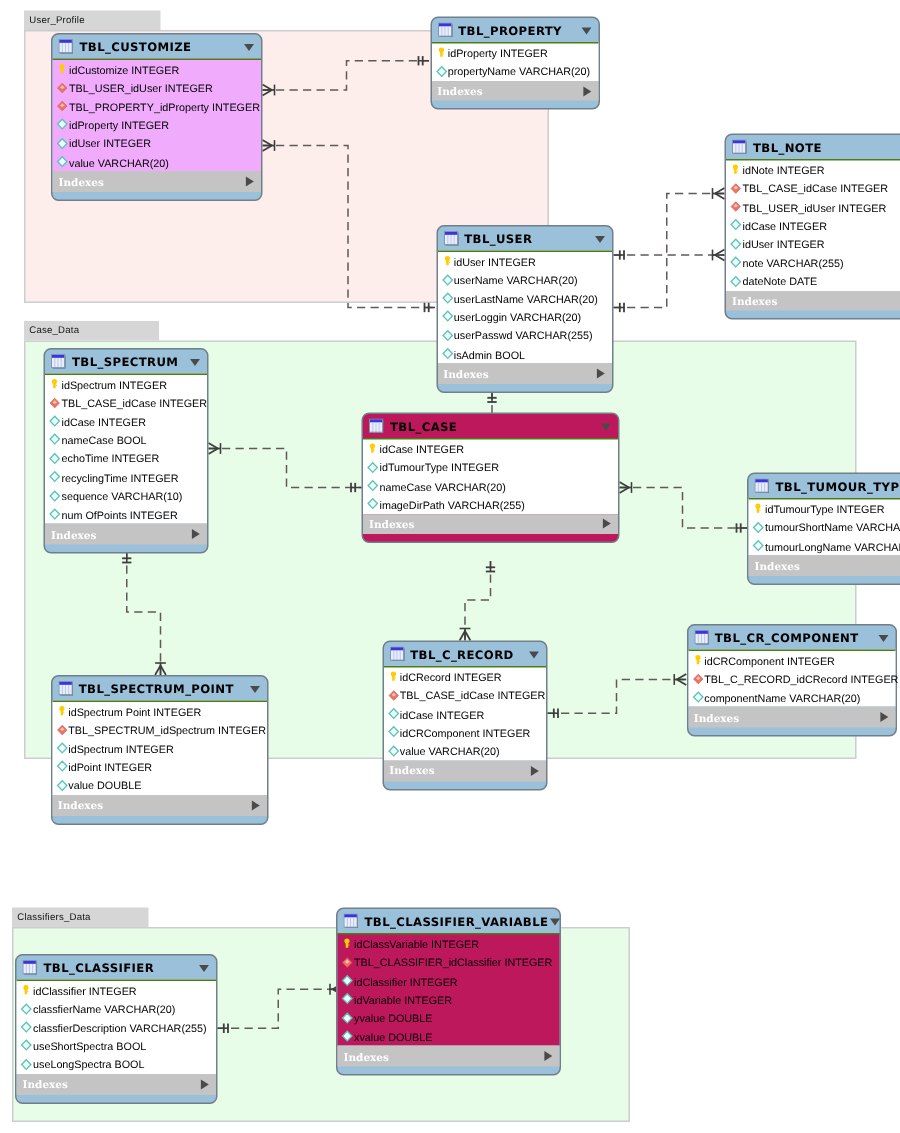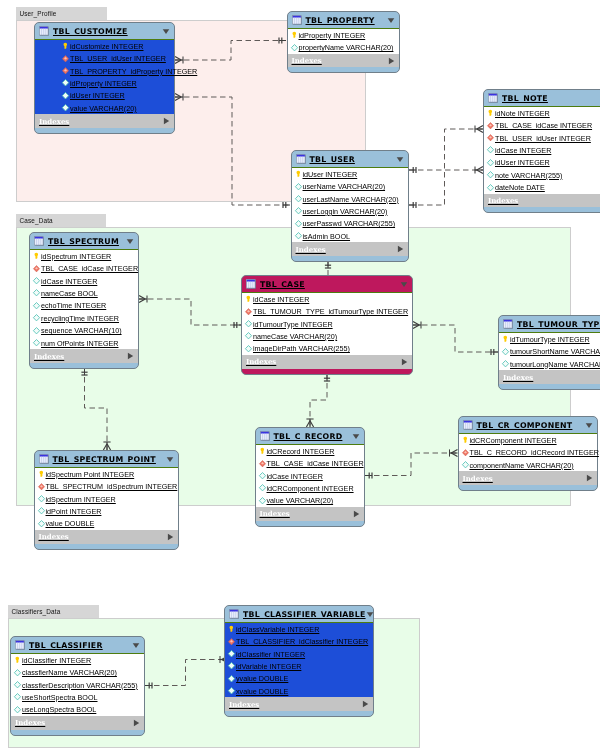--- a/index.html
+++ b/index.html
@@ -1,20 +1,20 @@
 <!DOCTYPE html>
 <html><head>
 <meta charset="utf-8">
 <style>
 html,body{margin:0;padding:0;background:#ffffff;}
 body{width:600px;height:755px;font-family:"Liberation Sans",sans-serif;overflow:hidden;position:relative;}
 #canvas{position:absolute;left:0;top:0;width:600px;height:755px;overflow:hidden;background:#fff;}
 .layer{position:absolute;box-sizing:border-box;border:1px solid #cdcdcd;}
 .layer-tab{position:absolute;height:13px;background:#d6d6d6;border:none;color:#111;font-size:6.4px;line-height:13px;padding-left:4px;white-space:nowrap;box-sizing:border-box;font-family:"Liberation Sans",sans-serif;letter-spacing:0.15px;}
-.tbl{position:absolute;box-sizing:border-box;background:#9ac0da;border-radius:5px;border:1px solid #707f8a;text-decoration:underline;}
+.tbl{position:absolute;box-sizing:border-box;background:#9ac0da;border-radius:5px;border:1px solid #707f8a;}
 .tbl-hdr{height:16px;display:flex;align-items:center;padding-left:4px;padding-right:4px;box-sizing:border-box;}
 .tbl-ico{width:10px;height:10px;margin-right:4px;flex:none;}
 .tbl-title{font-size:7.8px;font-weight:bold;color:#000;flex:1;white-space:nowrap;letter-spacing:0.25px;font-family:"DejaVu Sans",sans-serif;}
 .tbl-caret{flex:none;}
 .tbl-body{background:#ffffff;border-top:1px solid #4d7c0f;}
 .col{height:12.42px;display:flex;align-items:center;font-size:7.2px;color:#000;padding-left:2px;white-space:nowrap;font-family:"Liberation Sans",sans-serif;}
 .col-ico{width:9px;height:10px;margin-right:0px;flex:none;}
 .idx{height:13.6px;background:#c4c4c4;display:flex;align-items:center;font-size:7px;color:#ffffff;font-weight:bold;padding-left:4px;padding-right:4px;border-top:none;box-sizing:border-box;font-family:"DejaVu Serif",serif;}
 .idx-label{flex:1;white-space:nowrap;}
 .foot{height:5px;}
@@ -151,21 +151,21 @@
             <line x1="2.3" y1="2.4" x2="2.3" y2="8.2" stroke="#b9c6e6" stroke-width="0.6"></line>
             <line x1="4.2" y1="2.4" x2="4.2" y2="8.2" stroke="#b9c6e6" stroke-width="0.6"></line>
             <line x1="6.1" y1="2.4" x2="6.1" y2="8.2" stroke="#b9c6e6" stroke-width="0.6"></line>
             <rect x="0.3" y="0.3" width="7.9" height="7.9" fill="none" stroke="#8194ab" stroke-width="0.6"></rect>
           </svg>
           <span class="tbl-title">TBL_CUSTOMIZE</span>
           <svg width="8" height="7" viewBox="0 0 8 7" class="tbl-caret">
             <path d="M0.7 1.3 L7.3 1.3 L4.0 6.0 Z" fill="#4a4a4a"></path>
           </svg>
         </div>
-        <div class="tbl-body" style="background: #1d4ed8; padding-left: 24px;">
+        <div class="tbl-body" style="background: #f0abfc;">
           <div class="col">
             <svg width="9" height="10" viewBox="0 0 9 10" class="col-ico">
               <path d="M4.3 1.7 C3.15 1.7 2.55 2.5 2.55 3.4 C2.55 4.25 3.1 4.7 3.45 5.25 L3.45 7.8 L5.15 7.8 L5.15 5.25 C5.5 4.7 6.05 4.25 6.05 3.4 C6.05 2.5 5.45 1.7 4.3 1.7 Z" fill="#ffcc00"></path>
               <rect x="5.15" y="5.7" width="0.8" height="0.65" fill="#ffcc00"></rect>
             </svg>
             <span>idCustomize INTEGER</span>
           </div>
           <div class="col">
             <svg width="9" height="10" viewBox="0 0 9 10" class="col-ico">
               <path d="M4.5 1.5 L7.6 4.7 L4.5 7.9 L1.4 4.7 Z" fill="#ee7362" stroke="#cf6354" stroke-width="0.5" stroke-linejoin="miter"></path>
@@ -475,224 +475,217 @@
         <div class="tbl-body" style="background: rgb(255, 255, 255);">
           <div class="col">
             <svg width="9" height="10" viewBox="0 0 9 10" class="col-ico">
               <path d="M4.3 1.7 C3.15 1.7 2.55 2.5 2.55 3.4 C2.55 4.25 3.1 4.7 3.45 5.25 L3.45 7.8 L5.15 7.8 L5.15 5.25 C5.5 4.7 6.05 4.25 6.05 3.4 C6.05 2.5 5.45 1.7 4.3 1.7 Z" fill="#ffcc00"></path>
               <rect x="5.15" y="5.7" width="0.8" height="0.65" fill="#ffcc00"></rect>
             </svg>
             <span>idCase INTEGER</span>
           </div>
           <div class="col">
             <svg width="9" height="10" viewBox="0 0 9 10" class="col-ico">
+              <path d="M4.5 1.5 L7.6 4.7 L4.5 7.9 L1.4 4.7 Z" fill="#f2fcfa" stroke="#58c4b8" stroke-width="0.9" stroke-linejoin="miter"></path>
+            </svg>
+            <span>idTumourType INTEGER</span>
+          </div>
+          <div class="col">
+            <svg width="9" height="10" viewBox="0 0 9 10" class="col-ico">
+              <path d="M4.5 1.5 L7.6 4.7 L4.5 7.9 L1.4 4.7 Z" fill="#f2fcfa" stroke="#58c4b8" stroke-width="0.9" stroke-linejoin="miter"></path>
+            </svg>
+            <span>nameCase VARCHAR(20)</span>
+          </div>
+          <div class="col">
+            <svg width="9" height="10" viewBox="0 0 9 10" class="col-ico">
+              <path d="M4.5 1.5 L7.6 4.7 L4.5 7.9 L1.4 4.7 Z" fill="#f2fcfa" stroke="#58c4b8" stroke-width="0.9" stroke-linejoin="miter"></path>
+            </svg>
+            <span>imageDirPath VARCHAR(255)</span>
+          </div>
+        </div>
+        <div class="idx" style="background: rgb(196, 196, 196);">
+          <span class="idx-label">Indexes</span>
+          <svg width="7" height="8" viewBox="0 0 7 8" class="idx-caret">
+            <path d="M0.9 0.7 L6.2 4.0 L0.9 7.3 Z" fill="#4a4a4a"></path>
+          </svg>
+        </div>
+        <div class="foot"></div>
+      </div>
+      <div class="tbl" style="left: 498px; top: 315px; width: 130px; background: rgb(154, 192, 218);">
+        <div class="tbl-hdr">
+          <svg width="10" height="10" viewBox="0 0 9 9" class="tbl-ico">
+            <rect x="1.1" y="1.1" width="7.6" height="7.6" fill="#54647a"></rect>
+            <rect x="0.3" y="0.3" width="7.9" height="7.9" fill="#e9eefc"></rect>
+            <rect x="0.3" y="0.3" width="7.9" height="2" fill="#3a33e0"></rect>
+            <line x1="2.3" y1="2.4" x2="2.3" y2="8.2" stroke="#b9c6e6" stroke-width="0.6"></line>
+            <line x1="4.2" y1="2.4" x2="4.2" y2="8.2" stroke="#b9c6e6" stroke-width="0.6"></line>
+            <line x1="6.1" y1="2.4" x2="6.1" y2="8.2" stroke="#b9c6e6" stroke-width="0.6"></line>
+            <rect x="0.3" y="0.3" width="7.9" height="7.9" fill="none" stroke="#8194ab" stroke-width="0.6"></rect>
+          </svg>
+          <span class="tbl-title">TBL_TUMOUR_TYPE</span>
+        </div>
+        <div class="tbl-body" style="background: rgb(255, 255, 255);">
+          <div class="col">
+            <svg width="9" height="10" viewBox="0 0 9 10" class="col-ico">
+              <path d="M4.3 1.7 C3.15 1.7 2.55 2.5 2.55 3.4 C2.55 4.25 3.1 4.7 3.45 5.25 L3.45 7.8 L5.15 7.8 L5.15 5.25 C5.5 4.7 6.05 4.25 6.05 3.4 C6.05 2.5 5.45 1.7 4.3 1.7 Z" fill="#ffcc00"></path>
+              <rect x="5.15" y="5.7" width="0.8" height="0.65" fill="#ffcc00"></rect>
+            </svg>
+            <span>idTumourType INTEGER</span>
+          </div>
+          <div class="col">
+            <svg width="9" height="10" viewBox="0 0 9 10" class="col-ico">
+              <path d="M4.5 1.5 L7.6 4.7 L4.5 7.9 L1.4 4.7 Z" fill="#f2fcfa" stroke="#58c4b8" stroke-width="0.9" stroke-linejoin="miter"></path>
+            </svg>
+            <span>tumourShortName VARCHAR(20)</span>
+          </div>
+          <div class="col">
+            <svg width="9" height="10" viewBox="0 0 9 10" class="col-ico">
+              <path d="M4.5 1.5 L7.6 4.7 L4.5 7.9 L1.4 4.7 Z" fill="#f2fcfa" stroke="#58c4b8" stroke-width="0.9" stroke-linejoin="miter"></path>
+            </svg>
+            <span>tumourLongName VARCHAR(255)</span>
+          </div>
+        </div>
+        <div class="idx" style="background: rgb(196, 196, 196);">
+          <span class="idx-label">Indexes</span>
+        </div>
+        <div class="foot"></div>
+      </div>
+      <div class="tbl" style="left: 457.5px; top: 416px; width: 140.5px; background: rgb(154, 192, 218);">
+        <div class="tbl-hdr">
+          <svg width="10" height="10" viewBox="0 0 9 9" class="tbl-ico">
+            <rect x="1.1" y="1.1" width="7.6" height="7.6" fill="#54647a"></rect>
+            <rect x="0.3" y="0.3" width="7.9" height="7.9" fill="#e9eefc"></rect>
+            <rect x="0.3" y="0.3" width="7.9" height="2" fill="#3a33e0"></rect>
+            <line x1="2.3" y1="2.4" x2="2.3" y2="8.2" stroke="#b9c6e6" stroke-width="0.6"></line>
+            <line x1="4.2" y1="2.4" x2="4.2" y2="8.2" stroke="#b9c6e6" stroke-width="0.6"></line>
+            <line x1="6.1" y1="2.4" x2="6.1" y2="8.2" stroke="#b9c6e6" stroke-width="0.6"></line>
+            <rect x="0.3" y="0.3" width="7.9" height="7.9" fill="none" stroke="#8194ab" stroke-width="0.6"></rect>
+          </svg>
+          <span class="tbl-title">TBL_CR_COMPONENT</span>
+          <svg width="8" height="7" viewBox="0 0 8 7" class="tbl-caret">
+            <path d="M0.7 1.3 L7.3 1.3 L4.0 6.0 Z" fill="#4a4a4a"></path>
+          </svg>
+        </div>
+        <div class="tbl-body" style="background: rgb(255, 255, 255);">
+          <div class="col">
+            <svg width="9" height="10" viewBox="0 0 9 10" class="col-ico">
+              <path d="M4.3 1.7 C3.15 1.7 2.55 2.5 2.55 3.4 C2.55 4.25 3.1 4.7 3.45 5.25 L3.45 7.8 L5.15 7.8 L5.15 5.25 C5.5 4.7 6.05 4.25 6.05 3.4 C6.05 2.5 5.45 1.7 4.3 1.7 Z" fill="#ffcc00"></path>
+              <rect x="5.15" y="5.7" width="0.8" height="0.65" fill="#ffcc00"></rect>
+            </svg>
+            <span>idCRComponent INTEGER</span>
+          </div>
+          <div class="col">
+            <svg width="9" height="10" viewBox="0 0 9 10" class="col-ico">
               <path d="M4.5 1.5 L7.6 4.7 L4.5 7.9 L1.4 4.7 Z" fill="#ee7362" stroke="#cf6354" stroke-width="0.5" stroke-linejoin="miter"></path>
               <path d="M4.5 2.9 L6.0 4.4 L4.5 5.4 L3.0 4.4 Z" fill="#fac3b6"></path>
             </svg>
-            <span>TBL_TUMOUR_TYPE_idTumourType INTEGER</span>
-          </div>
-          <div class="col">
-            <svg width="9" height="10" viewBox="0 0 9 10" class="col-ico">
-              <path d="M4.5 1.5 L7.6 4.7 L4.5 7.9 L1.4 4.7 Z" fill="#f2fcfa" stroke="#58c4b8" stroke-width="0.9" stroke-linejoin="miter"></path>
-            </svg>
-            <span>idTumourType INTEGER</span>
-          </div>
-          <div class="col">
-            <svg width="9" height="10" viewBox="0 0 9 10" class="col-ico">
-              <path d="M4.5 1.5 L7.6 4.7 L4.5 7.9 L1.4 4.7 Z" fill="#f2fcfa" stroke="#58c4b8" stroke-width="0.9" stroke-linejoin="miter"></path>
-            </svg>
-            <span>nameCase VARCHAR(20)</span>
-          </div>
-          <div class="col">
-            <svg width="9" height="10" viewBox="0 0 9 10" class="col-ico">
-              <path d="M4.5 1.5 L7.6 4.7 L4.5 7.9 L1.4 4.7 Z" fill="#f2fcfa" stroke="#58c4b8" stroke-width="0.9" stroke-linejoin="miter"></path>
-            </svg>
-            <span>imageDirPath VARCHAR(255)</span>
-          </div>
-        </div>
-        <div class="idx" style="background: rgb(196, 196, 196);">
-          <span class="idx-label">Indexes</span>
-          <svg width="7" height="8" viewBox="0 0 7 8" class="idx-caret">
-            <path d="M0.9 0.7 L6.2 4.0 L0.9 7.3 Z" fill="#4a4a4a"></path>
-          </svg>
-        </div>
-        <div class="foot"></div>
-      </div>
-      <div class="tbl" style="left: 498px; top: 315px; width: 130px; background: rgb(154, 192, 218);">
-        <div class="tbl-hdr">
-          <svg width="10" height="10" viewBox="0 0 9 9" class="tbl-ico">
-            <rect x="1.1" y="1.1" width="7.6" height="7.6" fill="#54647a"></rect>
-            <rect x="0.3" y="0.3" width="7.9" height="7.9" fill="#e9eefc"></rect>
-            <rect x="0.3" y="0.3" width="7.9" height="2" fill="#3a33e0"></rect>
-            <line x1="2.3" y1="2.4" x2="2.3" y2="8.2" stroke="#b9c6e6" stroke-width="0.6"></line>
-            <line x1="4.2" y1="2.4" x2="4.2" y2="8.2" stroke="#b9c6e6" stroke-width="0.6"></line>
-            <line x1="6.1" y1="2.4" x2="6.1" y2="8.2" stroke="#b9c6e6" stroke-width="0.6"></line>
-            <rect x="0.3" y="0.3" width="7.9" height="7.9" fill="none" stroke="#8194ab" stroke-width="0.6"></rect>
-          </svg>
-          <span class="tbl-title">TBL_TUMOUR_TYPE</span>
+            <span>TBL_C_RECORD_idCRecord INTEGER</span>
+          </div>
+          <div class="col">
+            <svg width="9" height="10" viewBox="0 0 9 10" class="col-ico">
+              <path d="M4.5 1.5 L7.6 4.7 L4.5 7.9 L1.4 4.7 Z" fill="#f2fcfa" stroke="#58c4b8" stroke-width="0.9" stroke-linejoin="miter"></path>
+            </svg>
+            <span>componentName VARCHAR(20)</span>
+          </div>
+        </div>
+        <div class="idx" style="background: rgb(196, 196, 196);">
+          <span class="idx-label">Indexes</span>
+          <svg width="7" height="8" viewBox="0 0 7 8" class="idx-caret">
+            <path d="M0.9 0.7 L6.2 4.0 L0.9 7.3 Z" fill="#4a4a4a"></path>
+          </svg>
+        </div>
+        <div class="foot"></div>
+      </div>
+      <div class="tbl" style="left: 254.5px; top: 427px; width: 110px; background: rgb(154, 192, 218);">
+        <div class="tbl-hdr">
+          <svg width="10" height="10" viewBox="0 0 9 9" class="tbl-ico">
+            <rect x="1.1" y="1.1" width="7.6" height="7.6" fill="#54647a"></rect>
+            <rect x="0.3" y="0.3" width="7.9" height="7.9" fill="#e9eefc"></rect>
+            <rect x="0.3" y="0.3" width="7.9" height="2" fill="#3a33e0"></rect>
+            <line x1="2.3" y1="2.4" x2="2.3" y2="8.2" stroke="#b9c6e6" stroke-width="0.6"></line>
+            <line x1="4.2" y1="2.4" x2="4.2" y2="8.2" stroke="#b9c6e6" stroke-width="0.6"></line>
+            <line x1="6.1" y1="2.4" x2="6.1" y2="8.2" stroke="#b9c6e6" stroke-width="0.6"></line>
+            <rect x="0.3" y="0.3" width="7.9" height="7.9" fill="none" stroke="#8194ab" stroke-width="0.6"></rect>
+          </svg>
+          <span class="tbl-title">TBL_C_RECORD</span>
+          <svg width="8" height="7" viewBox="0 0 8 7" class="tbl-caret">
+            <path d="M0.7 1.3 L7.3 1.3 L4.0 6.0 Z" fill="#4a4a4a"></path>
+          </svg>
         </div>
         <div class="tbl-body" style="background: rgb(255, 255, 255);">
           <div class="col">
             <svg width="9" height="10" viewBox="0 0 9 10" class="col-ico">
               <path d="M4.3 1.7 C3.15 1.7 2.55 2.5 2.55 3.4 C2.55 4.25 3.1 4.7 3.45 5.25 L3.45 7.8 L5.15 7.8 L5.15 5.25 C5.5 4.7 6.05 4.25 6.05 3.4 C6.05 2.5 5.45 1.7 4.3 1.7 Z" fill="#ffcc00"></path>
               <rect x="5.15" y="5.7" width="0.8" height="0.65" fill="#ffcc00"></rect>
             </svg>
-            <span>idTumourType INTEGER</span>
-          </div>
-          <div class="col">
-            <svg width="9" height="10" viewBox="0 0 9 10" class="col-ico">
-              <path d="M4.5 1.5 L7.6 4.7 L4.5 7.9 L1.4 4.7 Z" fill="#f2fcfa" stroke="#58c4b8" stroke-width="0.9" stroke-linejoin="miter"></path>
-            </svg>
-            <span>tumourShortName VARCHAR(20)</span>
-          </div>
-          <div class="col">
-            <svg width="9" height="10" viewBox="0 0 9 10" class="col-ico">
-              <path d="M4.5 1.5 L7.6 4.7 L4.5 7.9 L1.4 4.7 Z" fill="#f2fcfa" stroke="#58c4b8" stroke-width="0.9" stroke-linejoin="miter"></path>
-            </svg>
-            <span>tumourLongName VARCHAR(255)</span>
-          </div>
-        </div>
-        <div class="idx" style="background: rgb(196, 196, 196);">
-          <span class="idx-label">Indexes</span>
-        </div>
-        <div class="foot"></div>
-      </div>
-      <div class="tbl" style="left: 457.5px; top: 416px; width: 140.5px; background: rgb(154, 192, 218);">
-        <div class="tbl-hdr">
-          <svg width="10" height="10" viewBox="0 0 9 9" class="tbl-ico">
-            <rect x="1.1" y="1.1" width="7.6" height="7.6" fill="#54647a"></rect>
-            <rect x="0.3" y="0.3" width="7.9" height="7.9" fill="#e9eefc"></rect>
-            <rect x="0.3" y="0.3" width="7.9" height="2" fill="#3a33e0"></rect>
-            <line x1="2.3" y1="2.4" x2="2.3" y2="8.2" stroke="#b9c6e6" stroke-width="0.6"></line>
-            <line x1="4.2" y1="2.4" x2="4.2" y2="8.2" stroke="#b9c6e6" stroke-width="0.6"></line>
-            <line x1="6.1" y1="2.4" x2="6.1" y2="8.2" stroke="#b9c6e6" stroke-width="0.6"></line>
-            <rect x="0.3" y="0.3" width="7.9" height="7.9" fill="none" stroke="#8194ab" stroke-width="0.6"></rect>
-          </svg>
-          <span class="tbl-title">TBL_CR_COMPONENT</span>
-          <svg width="8" height="7" viewBox="0 0 8 7" class="tbl-caret">
-            <path d="M0.7 1.3 L7.3 1.3 L4.0 6.0 Z" fill="#4a4a4a"></path>
-          </svg>
-        </div>
-        <div class="tbl-body" style="background: rgb(255, 255, 255);">
-          <div class="col">
-            <svg width="9" height="10" viewBox="0 0 9 10" class="col-ico">
-              <path d="M4.3 1.7 C3.15 1.7 2.55 2.5 2.55 3.4 C2.55 4.25 3.1 4.7 3.45 5.25 L3.45 7.8 L5.15 7.8 L5.15 5.25 C5.5 4.7 6.05 4.25 6.05 3.4 C6.05 2.5 5.45 1.7 4.3 1.7 Z" fill="#ffcc00"></path>
-              <rect x="5.15" y="5.7" width="0.8" height="0.65" fill="#ffcc00"></rect>
-            </svg>
-            <span>idCRComponent INTEGER</span>
+            <span>idCRecord INTEGER</span>
           </div>
           <div class="col">
             <svg width="9" height="10" viewBox="0 0 9 10" class="col-ico">
               <path d="M4.5 1.5 L7.6 4.7 L4.5 7.9 L1.4 4.7 Z" fill="#ee7362" stroke="#cf6354" stroke-width="0.5" stroke-linejoin="miter"></path>
               <path d="M4.5 2.9 L6.0 4.4 L4.5 5.4 L3.0 4.4 Z" fill="#fac3b6"></path>
             </svg>
-            <span>TBL_C_RECORD_idCRecord INTEGER</span>
-          </div>
-          <div class="col">
-            <svg width="9" height="10" viewBox="0 0 9 10" class="col-ico">
-              <path d="M4.5 1.5 L7.6 4.7 L4.5 7.9 L1.4 4.7 Z" fill="#f2fcfa" stroke="#58c4b8" stroke-width="0.9" stroke-linejoin="miter"></path>
-            </svg>
-            <span>componentName VARCHAR(20)</span>
-          </div>
-        </div>
-        <div class="idx" style="background: rgb(196, 196, 196);">
-          <span class="idx-label">Indexes</span>
-          <svg width="7" height="8" viewBox="0 0 7 8" class="idx-caret">
-            <path d="M0.9 0.7 L6.2 4.0 L0.9 7.3 Z" fill="#4a4a4a"></path>
-          </svg>
-        </div>
-        <div class="foot"></div>
-      </div>
-      <div class="tbl" style="left: 254.5px; top: 427px; width: 110px; background: rgb(154, 192, 218);">
-        <div class="tbl-hdr">
-          <svg width="10" height="10" viewBox="0 0 9 9" class="tbl-ico">
-            <rect x="1.1" y="1.1" width="7.6" height="7.6" fill="#54647a"></rect>
-            <rect x="0.3" y="0.3" width="7.9" height="7.9" fill="#e9eefc"></rect>
-            <rect x="0.3" y="0.3" width="7.9" height="2" fill="#3a33e0"></rect>
-            <line x1="2.3" y1="2.4" x2="2.3" y2="8.2" stroke="#b9c6e6" stroke-width="0.6"></line>
-            <line x1="4.2" y1="2.4" x2="4.2" y2="8.2" stroke="#b9c6e6" stroke-width="0.6"></line>
-            <line x1="6.1" y1="2.4" x2="6.1" y2="8.2" stroke="#b9c6e6" stroke-width="0.6"></line>
-            <rect x="0.3" y="0.3" width="7.9" height="7.9" fill="none" stroke="#8194ab" stroke-width="0.6"></rect>
-          </svg>
-          <span class="tbl-title">TBL_C_RECORD</span>
-          <svg width="8" height="7" viewBox="0 0 8 7" class="tbl-caret">
-            <path d="M0.7 1.3 L7.3 1.3 L4.0 6.0 Z" fill="#4a4a4a"></path>
-          </svg>
-        </div>
-        <div class="tbl-body" style="background: rgb(255, 255, 255);">
-          <div class="col">
-            <svg width="9" height="10" viewBox="0 0 9 10" class="col-ico">
-              <path d="M4.3 1.7 C3.15 1.7 2.55 2.5 2.55 3.4 C2.55 4.25 3.1 4.7 3.45 5.25 L3.45 7.8 L5.15 7.8 L5.15 5.25 C5.5 4.7 6.05 4.25 6.05 3.4 C6.05 2.5 5.45 1.7 4.3 1.7 Z" fill="#ffcc00"></path>
-              <rect x="5.15" y="5.7" width="0.8" height="0.65" fill="#ffcc00"></rect>
-            </svg>
-            <span>idCRecord INTEGER</span>
+            <span>TBL_CASE_idCase INTEGER</span>
+          </div>
+          <div class="col">
+            <svg width="9" height="10" viewBox="0 0 9 10" class="col-ico">
+              <path d="M4.5 1.5 L7.6 4.7 L4.5 7.9 L1.4 4.7 Z" fill="#f2fcfa" stroke="#58c4b8" stroke-width="0.9" stroke-linejoin="miter"></path>
+            </svg>
+            <span>idCase INTEGER</span>
+          </div>
+          <div class="col">
+            <svg width="9" height="10" viewBox="0 0 9 10" class="col-ico">
+              <path d="M4.5 1.5 L7.6 4.7 L4.5 7.9 L1.4 4.7 Z" fill="#f2fcfa" stroke="#58c4b8" stroke-width="0.9" stroke-linejoin="miter"></path>
+            </svg>
+            <span>idCRComponent INTEGER</span>
+          </div>
+          <div class="col">
+            <svg width="9" height="10" viewBox="0 0 9 10" class="col-ico">
+              <path d="M4.5 1.5 L7.6 4.7 L4.5 7.9 L1.4 4.7 Z" fill="#f2fcfa" stroke="#58c4b8" stroke-width="0.9" stroke-linejoin="miter"></path>
+            </svg>
+            <span>value VARCHAR(20)</span>
+          </div>
+        </div>
+        <div class="idx" style="background: rgb(196, 196, 196);">
+          <span class="idx-label">Indexes</span>
+          <svg width="7" height="8" viewBox="0 0 7 8" class="idx-caret">
+            <path d="M0.9 0.7 L6.2 4.0 L0.9 7.3 Z" fill="#4a4a4a"></path>
+          </svg>
+        </div>
+        <div class="foot"></div>
+      </div>
+      <div class="tbl" style="left: 33.5px; top: 450px; width: 145.5px; background: rgb(154, 192, 218);">
+        <div class="tbl-hdr">
+          <svg width="10" height="10" viewBox="0 0 9 9" class="tbl-ico">
+            <rect x="1.1" y="1.1" width="7.6" height="7.6" fill="#54647a"></rect>
+            <rect x="0.3" y="0.3" width="7.9" height="7.9" fill="#e9eefc"></rect>
+            <rect x="0.3" y="0.3" width="7.9" height="2" fill="#3a33e0"></rect>
+            <line x1="2.3" y1="2.4" x2="2.3" y2="8.2" stroke="#b9c6e6" stroke-width="0.6"></line>
+            <line x1="4.2" y1="2.4" x2="4.2" y2="8.2" stroke="#b9c6e6" stroke-width="0.6"></line>
+            <line x1="6.1" y1="2.4" x2="6.1" y2="8.2" stroke="#b9c6e6" stroke-width="0.6"></line>
+            <rect x="0.3" y="0.3" width="7.9" height="7.9" fill="none" stroke="#8194ab" stroke-width="0.6"></rect>
+          </svg>
+          <span class="tbl-title">TBL_SPECTRUM_POINT</span>
+          <svg width="8" height="7" viewBox="0 0 8 7" class="tbl-caret">
+            <path d="M0.7 1.3 L7.3 1.3 L4.0 6.0 Z" fill="#4a4a4a"></path>
+          </svg>
+        </div>
+        <div class="tbl-body" style="background: rgb(255, 255, 255); text-align: right;">
+          <div class="col">
+            <svg width="9" height="10" viewBox="0 0 9 10" class="col-ico">
+              <path d="M4.3 1.7 C3.15 1.7 2.55 2.5 2.55 3.4 C2.55 4.25 3.1 4.7 3.45 5.25 L3.45 7.8 L5.15 7.8 L5.15 5.25 C5.5 4.7 6.05 4.25 6.05 3.4 C6.05 2.5 5.45 1.7 4.3 1.7 Z" fill="#ffcc00"></path>
+              <rect x="5.15" y="5.7" width="0.8" height="0.65" fill="#ffcc00"></rect>
+            </svg>
+            <span>idSpectrum Point INTEGER</span>
           </div>
           <div class="col">
             <svg width="9" height="10" viewBox="0 0 9 10" class="col-ico">
               <path d="M4.5 1.5 L7.6 4.7 L4.5 7.9 L1.4 4.7 Z" fill="#ee7362" stroke="#cf6354" stroke-width="0.5" stroke-linejoin="miter"></path>
               <path d="M4.5 2.9 L6.0 4.4 L4.5 5.4 L3.0 4.4 Z" fill="#fac3b6"></path>
             </svg>
-            <span>TBL_CASE_idCase INTEGER</span>
-          </div>
-          <div class="col">
-            <svg width="9" height="10" viewBox="0 0 9 10" class="col-ico">
-              <path d="M4.5 1.5 L7.6 4.7 L4.5 7.9 L1.4 4.7 Z" fill="#f2fcfa" stroke="#58c4b8" stroke-width="0.9" stroke-linejoin="miter"></path>
-            </svg>
-            <span>idCase INTEGER</span>
-          </div>
-          <div class="col">
-            <svg width="9" height="10" viewBox="0 0 9 10" class="col-ico">
-              <path d="M4.5 1.5 L7.6 4.7 L4.5 7.9 L1.4 4.7 Z" fill="#f2fcfa" stroke="#58c4b8" stroke-width="0.9" stroke-linejoin="miter"></path>
-            </svg>
-            <span>idCRComponent INTEGER</span>
-          </div>
-          <div class="col">
-            <svg width="9" height="10" viewBox="0 0 9 10" class="col-ico">
-              <path d="M4.5 1.5 L7.6 4.7 L4.5 7.9 L1.4 4.7 Z" fill="#f2fcfa" stroke="#58c4b8" stroke-width="0.9" stroke-linejoin="miter"></path>
-            </svg>
-            <span>value VARCHAR(20)</span>
-          </div>
-        </div>
-        <div class="idx" style="background: rgb(196, 196, 196);">
-          <span class="idx-label">Indexes</span>
-          <svg width="7" height="8" viewBox="0 0 7 8" class="idx-caret">
-            <path d="M0.9 0.7 L6.2 4.0 L0.9 7.3 Z" fill="#4a4a4a"></path>
-          </svg>
-        </div>
-        <div class="foot"></div>
-      </div>
-      <div class="tbl" style="left: 33.5px; top: 450px; width: 145.5px; background: rgb(154, 192, 218);">
-        <div class="tbl-hdr">
-          <svg width="10" height="10" viewBox="0 0 9 9" class="tbl-ico">
-            <rect x="1.1" y="1.1" width="7.6" height="7.6" fill="#54647a"></rect>
-            <rect x="0.3" y="0.3" width="7.9" height="7.9" fill="#e9eefc"></rect>
-            <rect x="0.3" y="0.3" width="7.9" height="2" fill="#3a33e0"></rect>
-            <line x1="2.3" y1="2.4" x2="2.3" y2="8.2" stroke="#b9c6e6" stroke-width="0.6"></line>
-            <line x1="4.2" y1="2.4" x2="4.2" y2="8.2" stroke="#b9c6e6" stroke-width="0.6"></line>
-            <line x1="6.1" y1="2.4" x2="6.1" y2="8.2" stroke="#b9c6e6" stroke-width="0.6"></line>
-            <rect x="0.3" y="0.3" width="7.9" height="7.9" fill="none" stroke="#8194ab" stroke-width="0.6"></rect>
-          </svg>
-          <span class="tbl-title">TBL_SPECTRUM_POINT</span>
-          <svg width="8" height="7" viewBox="0 0 8 7" class="tbl-caret">
-            <path d="M0.7 1.3 L7.3 1.3 L4.0 6.0 Z" fill="#4a4a4a"></path>
-          </svg>
-        </div>
-        <div class="tbl-body" style="background: rgb(255, 255, 255); text-align: right;">
-          <div class="col">
-            <svg width="9" height="10" viewBox="0 0 9 10" class="col-ico">
-              <path d="M4.3 1.7 C3.15 1.7 2.55 2.5 2.55 3.4 C2.55 4.25 3.1 4.7 3.45 5.25 L3.45 7.8 L5.15 7.8 L5.15 5.25 C5.5 4.7 6.05 4.25 6.05 3.4 C6.05 2.5 5.45 1.7 4.3 1.7 Z" fill="#ffcc00"></path>
-              <rect x="5.15" y="5.7" width="0.8" height="0.65" fill="#ffcc00"></rect>
-            </svg>
-            <span>idSpectrum Point INTEGER</span>
-          </div>
-          <div class="col">
-            <svg width="9" height="10" viewBox="0 0 9 10" class="col-ico">
-              <path d="M4.5 1.5 L7.6 4.7 L4.5 7.9 L1.4 4.7 Z" fill="#ee7362" stroke="#cf6354" stroke-width="0.5" stroke-linejoin="miter"></path>
-              <path d="M4.5 2.9 L6.0 4.4 L4.5 5.4 L3.0 4.4 Z" fill="#fac3b6"></path>
-            </svg>
             <span>TBL_SPECTRUM_idSpectrum INTEGER</span>
           </div>
           <div class="col">
             <svg width="9" height="10" viewBox="0 0 9 10" class="col-ico">
               <path d="M4.5 1.5 L7.6 4.7 L4.5 7.9 L1.4 4.7 Z" fill="#f2fcfa" stroke="#58c4b8" stroke-width="0.9" stroke-linejoin="miter"></path>
             </svg>
             <span>idSpectrum  INTEGER</span>
           </div>
           <div class="col">
             <svg width="9" height="10" viewBox="0 0 9 10" class="col-ico">
@@ -781,21 +774,21 @@
             <line x1="2.3" y1="2.4" x2="2.3" y2="8.2" stroke="#b9c6e6" stroke-width="0.6"></line>
             <line x1="4.2" y1="2.4" x2="4.2" y2="8.2" stroke="#b9c6e6" stroke-width="0.6"></line>
             <line x1="6.1" y1="2.4" x2="6.1" y2="8.2" stroke="#b9c6e6" stroke-width="0.6"></line>
             <rect x="0.3" y="0.3" width="7.9" height="7.9" fill="none" stroke="#8194ab" stroke-width="0.6"></rect>
           </svg>
           <span class="tbl-title">TBL_CLASSIFIER_VARIABLE</span>
           <svg width="8" height="7" viewBox="0 0 8 7" class="tbl-caret">
             <path d="M0.7 1.3 L7.3 1.3 L4.0 6.0 Z" fill="#4a4a4a"></path>
           </svg>
         </div>
-        <div class="tbl-body" style="background: #1d4ed8;">
+        <div class="tbl-body" style="background: #be185d;">
           <div class="col">
             <svg width="9" height="10" viewBox="0 0 9 10" class="col-ico">
               <path d="M4.3 1.7 C3.15 1.7 2.55 2.5 2.55 3.4 C2.55 4.25 3.1 4.7 3.45 5.25 L3.45 7.8 L5.15 7.8 L5.15 5.25 C5.5 4.7 6.05 4.25 6.05 3.4 C6.05 2.5 5.45 1.7 4.3 1.7 Z" fill="#ffcc00"></path>
               <rect x="5.15" y="5.7" width="0.8" height="0.65" fill="#ffcc00"></rect>
             </svg>
             <span>idClassVariable INTEGER</span>
           </div>
           <div class="col">
             <svg width="9" height="10" viewBox="0 0 9 10" class="col-ico">
               <path d="M4.5 1.5 L7.6 4.7 L4.5 7.9 L1.4 4.7 Z" fill="#ee7362" stroke="#cf6354" stroke-width="0.5" stroke-linejoin="miter"></path>

